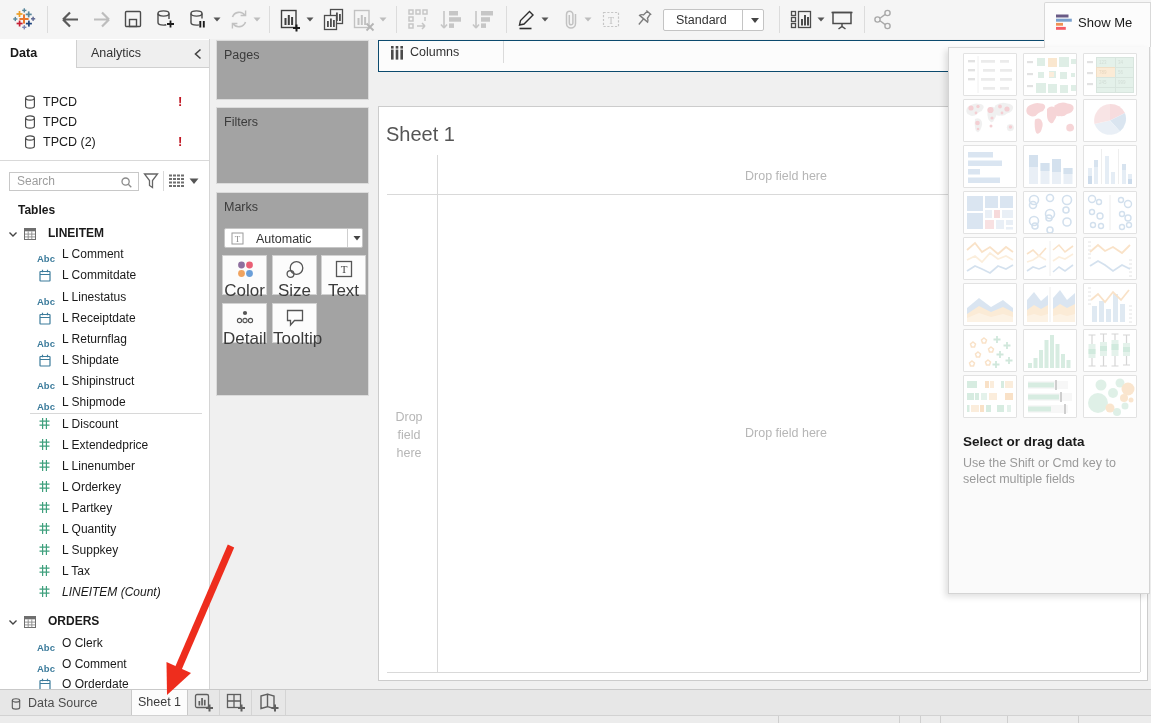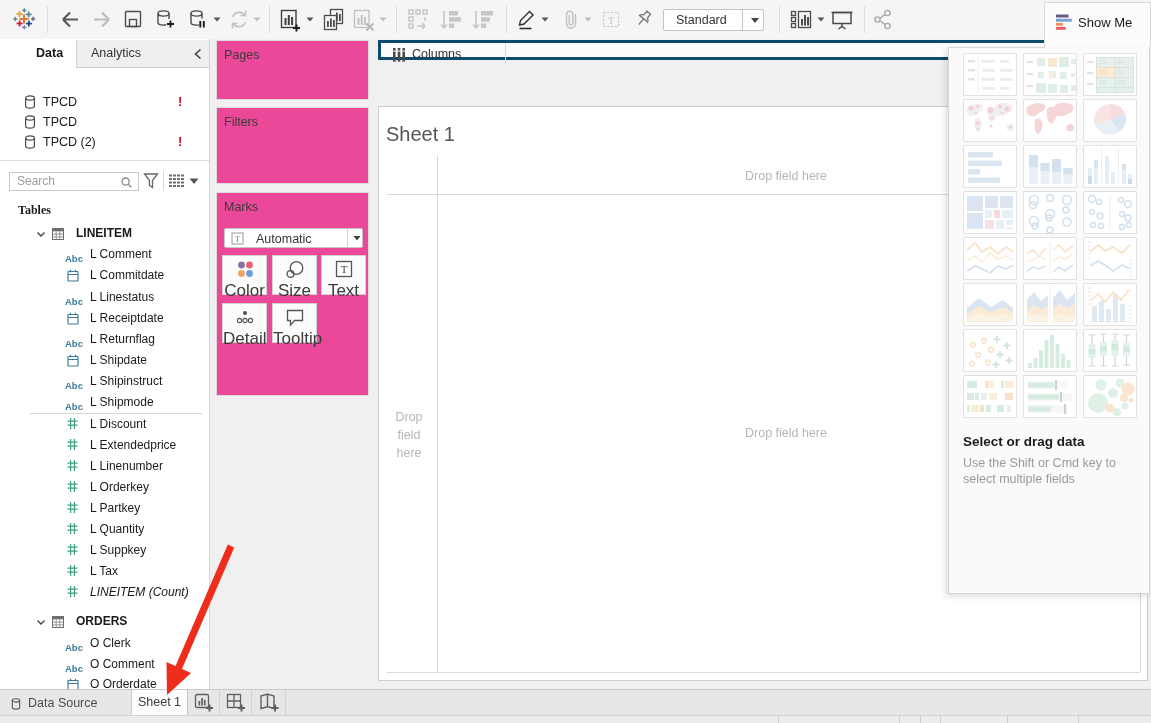--- a/index.html
+++ b/index.html
@@ -6,47 +6,47 @@
 html,body { width:1151px; height:723px; overflow:hidden; font-family:"Liberation Sans",sans-serif; background:#f0f0f0; }
 #app { position:relative; width:1151px; height:723px; }
 .abs { position:absolute; }
 
 #toolbar { position:absolute; left:0; top:0; width:1151px; height:39px; background:#f5f5f5; }
 .tsep { position:absolute; top:6px; height:27px; width:1px; background:#dcdcdc; }
 .ticon { position:absolute; top:0; height:39px; display:flex; align-items:center; justify-content:center; }
 
 #leftpanel { position:absolute; left:0; top:39px; width:210px; height:650px; background:#ffffff; border-right:1px solid #d5d5d5; }
 #dtabs { position:absolute; left:0; top:1px; width:209px; height:28px; background:#efefef; border-bottom:1px solid #d0d0d0; }
-#tab-data { position:absolute; left:0; top:0; width:77px; height:28px; background:#ffffff; border-right:1px solid #d0d0d0; font-weight:bold; font-size:12.5px; color:#1a1a1a; line-height:27px; text-align:left; padding-left:36px; }
+#tab-data { position:absolute; left:0; top:0; width:77px; height:28px; background:#ffffff; border-right:1px solid #d0d0d0; font-weight:bold; font-size:12.5px; color:#1a1a1a; line-height:27px; text-align:left; padding-left:10px; }
 #tab-analytics { position:absolute; left:77px; top:0; width:100px; height:28px; font-size:12.5px; color:#333; line-height:27px; padding-left:14px; }
 .dsrow { position:absolute; left:0; width:209px; height:20px; font-size:12.5px; color:#1a1a1a; line-height:20px; }
 .dsrow .nm { position:absolute; left:43px; top:0; }
 .dsrow .cyl { position:absolute; left:24px; top:3px; }
 .dsrow .alert { position:absolute; left:178px; top:0; color:#c01622; font-weight:bold; font-size:13px; }
 #searchrow { position:absolute; left:0; top:121px; width:209px; height:41px; border-top:1px solid #d9d9d9; background:#fff; }
 #searchbox { position:absolute; left:9px; top:11px; width:130px; height:19px; border:1px solid #c8c8c8; background:#fff; font-size:12px; color:#9d9d9d; line-height:17px; padding-left:7px; }
-#tableslbl { position:absolute; left:18px; top:164px; font-size:12px; font-weight:bold; color:#1a1a1a;font-family:Liberation Serif, serif; }
-.frow { position:absolute; left:0; width:207px; height:21px; line-height:21px; font-size:12px; color:#1a1a1a;margin-left:28px; }
+#tableslbl { position:absolute; left:18px; top:164px; font-size:12px; font-weight:bold; color:#1a1a1a; }
+.frow { position:absolute; left:0; width:207px; height:21px; line-height:21px; font-size:12px; color:#1a1a1a; }
 .frow .txt { position:absolute; left:62px; top:0; white-space:nowrap; }
 .thead { font-weight:bold; }
 .thead .txt { left:48px; }
 .abc { position:absolute; left:37px; top:4px; font-size:9.5px; color:#3d7c9c; font-weight:bold; letter-spacing:0; }
 .num { position:absolute; left:39px; top:3px; }
 .cal { position:absolute; left:39px; top:4px; }
 .fsep { position:absolute; left:30px; width:172px; height:1px; background:#d8d8d8; }
 
 #midpanel { position:absolute; left:210px; top:39px; width:167px; height:650px; background:#f0f0f0; }
-.card { position:absolute; left:6px; width:153px; background:#ec4899; border:1px solid #dbdbdb; font-size:12.5px; color:#3b3b3b; }
+.card { position:absolute; left:6px; width:153px; background:#a3a3a3; border:1px solid #dbdbdb; font-size:12.5px; color:#3b3b3b; }
 .card .clbl { position:absolute; left:7px; top:7px; }
 .mbtn { position:absolute; width:45px; height:40px; background:#fcfcfc; border:1px solid #d2d2d2; text-align:center; }
 .mbtn svg { display:block; margin:3px auto 0; }
 .mbtn span { font-size:17px; color:#3b3b3b; display:block; margin-top:0px; }
 
 #canvas { position:absolute; left:377px; top:39px; width:774px; height:650px; background:#f0f0f0; }
-.shelf { position:absolute; left:1px; width:771px; height:20px; background:#fcfcfc; border:3px solid #0c4a6e;padding-left:8px; }
+.shelf { position:absolute; left:1px; width:771px; height:32px; background:#fcfcfc; border:1px solid #0c4a6e;padding-left:8px; }
 .shelf .slbl { position:absolute; left:31px; top:4px; font-size:12.5px; color:#333; }
 .shelf .sdiv { position:absolute; left:124px; top:0; width:1px; height:22px; background:#dbdbdb; }
 #sheetarea { position:absolute; left:1px; top:67px; width:770px; height:575px; background:#ffffff; border:1px solid #cccccc; }
 .gline { position:absolute; background:#d9d9d9; }
 .droptxt { position:absolute; color:#b6b6b6; font-size:12.5px; }
 #sheettitle { position:absolute; left:7px; top:16px; font-size:20px; color:#555; }
 
 #showmebtn { position:absolute; left:1044px; top:2px; width:107px; height:45px; background:#fcfcfc; border:1px solid #d9d9d9; border-bottom:none; border-radius:2px 0 0 0; }
 #showmebtn .lbl { position:absolute; left:33px; top:12px; font-size:13px; color:#1a1a1a; }
 #showme { position:absolute; left:948px; top:47px; width:202px; height:547px; background:#fafafa; border:1px solid #d4d4d4; border-top:none; box-shadow:-3px 3px 6px rgba(0,0,0,0.12); }

